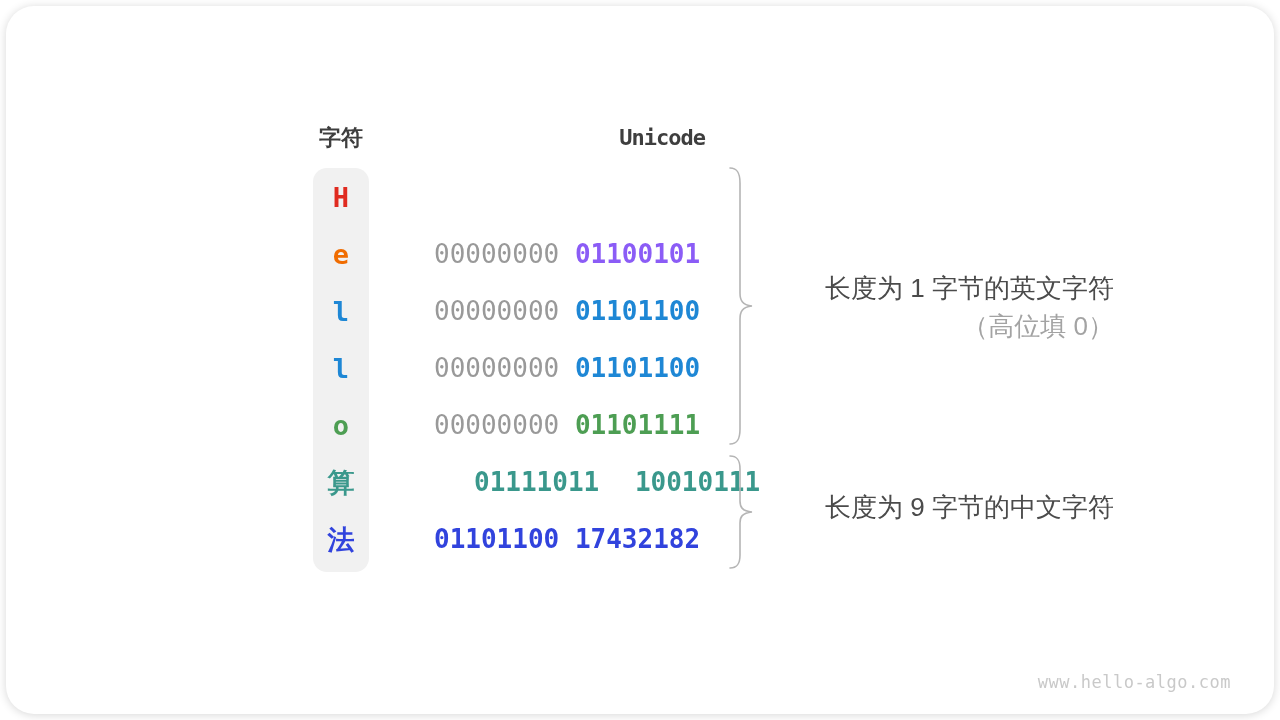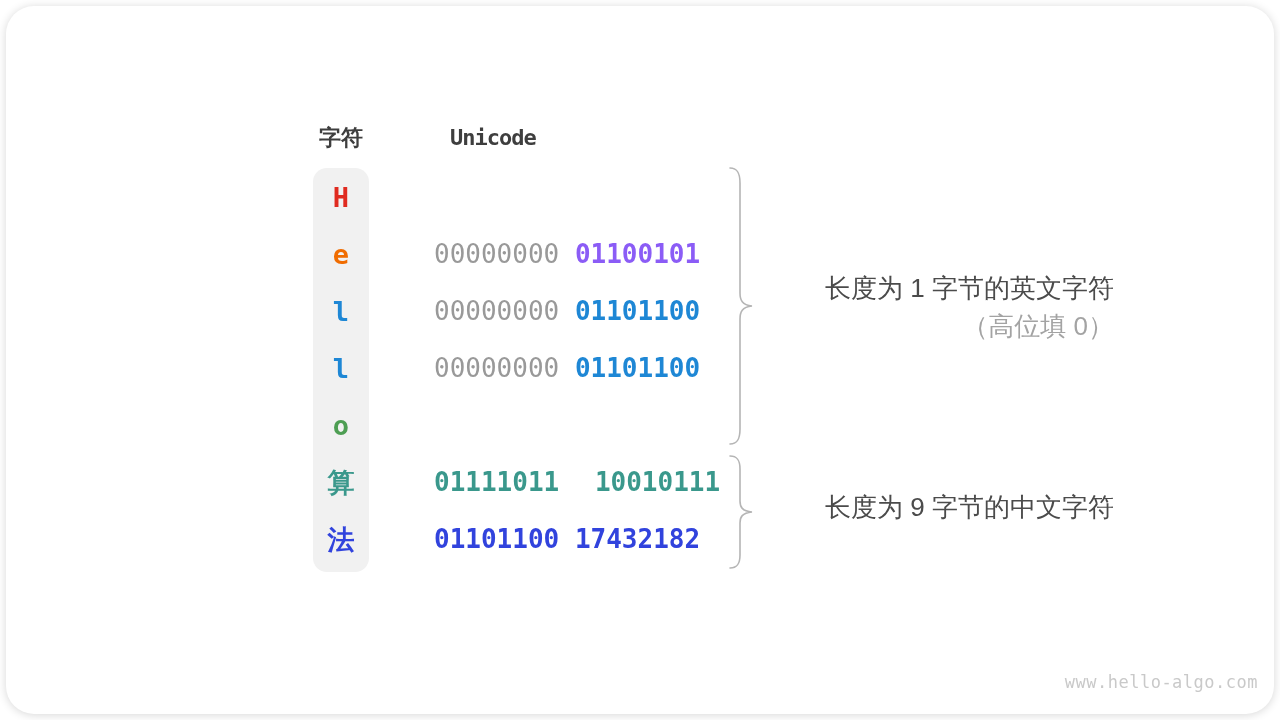--- a/index.html
+++ b/index.html
@@ -15,21 +15,21 @@
     box-shadow: 0 1px 10px rgba(0,0,0,0.16);
   }
 
   
   .col-header {
     position: absolute; top: 116px; height: 32px; line-height: 32px;
     font-weight: bold; color: var(--header-text, #3e3e3e); font-size: 22px;
   }
   .col-header.char-h { left: 307px; width: 56px; text-align: center; }
   .col-header.unicode-h {
-    left: 444px; width: 266px; text-align: left;
+    left: 433px; width: 266px; text-align: right;
     font-family: "DejaVu Sans Mono", monospace; letter-spacing: -1px;
   }
 
   
   .char-column-bg {
     position: absolute; left: 307px; top: 162px; width: 56px; height: 404px;
     background: var(--column-bg, #f1f1f1); border-radius: 14px;
   }
 
   
@@ -62,21 +62,21 @@
     font-size: 26px; line-height: 38px; color: var(--annotation-text, #4b4b4b);
   }
   .annotation-1 { top: 263px; }
   .annotation-2 { top: 482px; }
   .annotation .muted-line {
     color: var(--annotation-muted, #a3a3a3); font-weight: normal;
   }
 
   
   .watermark {
-    position: absolute; right: 16px; bottom: 22px;
+    position: absolute; right: 43px; bottom: 22px;
     font-family: "DejaVu Sans Mono", monospace; font-size: 17px;
     color: var(--watermark, #c9c9c9); letter-spacing: 0.5px;
   }
 </style>
 </head>
 <body>
 
 <div class="canvas">
   <div class="card">
 
@@ -96,24 +96,25 @@
         <div class="row" style="top: 277px;">
     <span class="char-cell" style="color: rgb(30, 135, 213);">l</span>
     <span class="binary"><span class="byte1" style="color: rgb(153, 153, 153); font-weight: normal;">00000000</span><span> </span><span class="byte2" style="color: rgb(30, 135, 213);">01101100</span></span>
   </div>
         <div class="row" style="top: 334px;">
     <span class="char-cell" style="color: rgb(30, 135, 213);">l</span>
     <span class="binary"><span class="byte1" style="color: rgb(153, 153, 153); font-weight: normal;">00000000</span><span> </span><span class="byte2" style="color: rgb(30, 135, 213);">01101100</span></span>
   </div>
         <div class="row" style="top: 391px;">
     <span class="char-cell" style="color: rgb(77, 158, 83);">o</span>
+    <span class="binary"><span class="byte1" style="color: rgb(153, 153, 153); font-weight: normal;">00000000</span><span> </span><span class="byte2" style="color: rgb(77, 158, 83);">01101111</span></span>
   </div>
         <div class="row" style="top: 448px;">
     <span class="char-cell" style="color: rgb(58, 152, 140);">算</span>
-    <span class="binary"><span class="byte1" style="color: rgb(58, 152, 140); font-weight: bold;">01111011</span><span> </span><span class="byte2" style="color: rgb(58, 152, 140); margin-left: 20px;">10010111</span></span>
+    <span class="binary"><span class="byte1" style="color: rgb(58, 152, 140); font-weight: bold; margin-left: 40px;">01111011</span><span> </span><span class="byte2" style="color: rgb(58, 152, 140); margin-left: 20px;">10010111</span></span>
   </div>
         <div class="row" style="top: 505px;">
     <span class="char-cell" style="color: rgb(49, 67, 221);">法</span>
     <span class="binary"><span class="byte1" style="color: rgb(49, 67, 221); font-weight: bold;">01101100</span><span> </span><span class="byte2" style="color: rgb(49, 67, 221);">17432182</span></span>
   </div>
       </div>
 
     <svg class="brace brace-1" width="28" height="278" viewBox="0 0 28 278">
       <path d="M3,1 C11,1 13,7 13,16 L13,126 C13,133 15,138 25,139 C15,140 13,145 13,152 L13,262 C13,271 11,277 3,277"></path>
     </svg>

